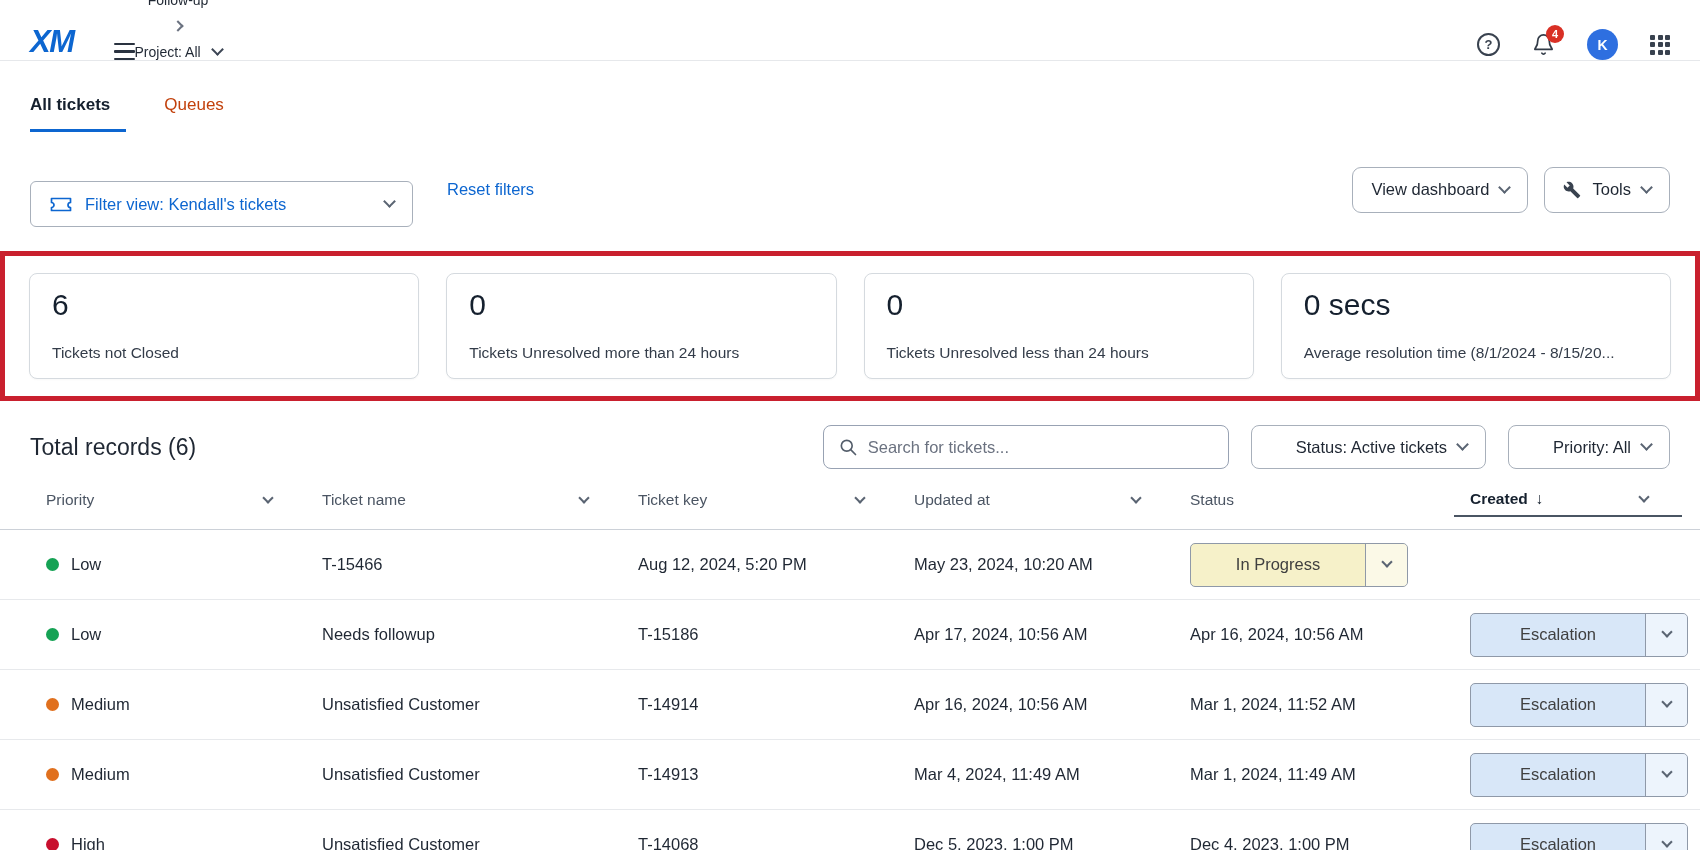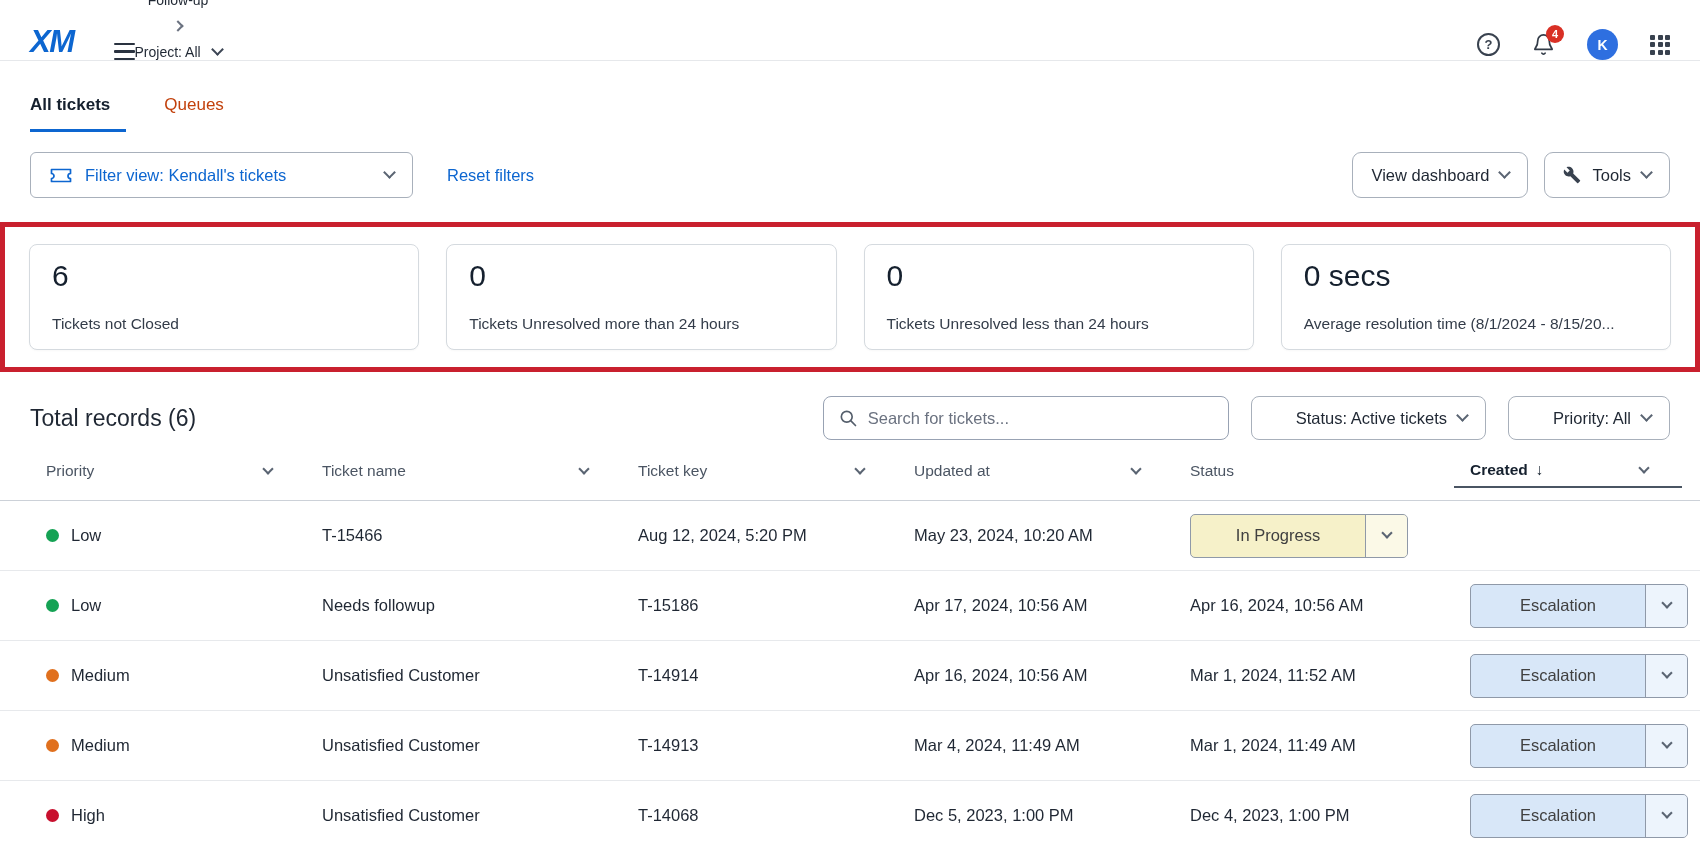--- a/index.html
+++ b/index.html
@@ -35,21 +35,21 @@
   
   .tabs { display:flex; gap:38px; padding:0 30px; margin-top:34px; }
   .tab { font-size:17px; color:#c2410c; padding:0 8px 14px 0; cursor:pointer; }
   .tab.active { color:#15202E; font-weight:700; border-bottom:3px solid #0D66D0; padding-right:16px; }
 
   
   .filter-row { display:flex; align-items:center; padding:0 30px; margin-top:20px; }
   .btn { height:46px; background:#fff; border:1px solid #A8B0BB; border-radius:9px;
     display:flex; align-items:center; font-size:16.5px; color:#1F2733; cursor:pointer; gap:11px;
     padding:0 18px; }
-  .filter-view-btn { width:383px; border-radius:6px; justify-content:space-between; }
+  .filter-view-btn { width:383px; border-radius:6px; justify-content:space-between;margin-top:29px; }
   .filter-view-left { display:flex; align-items:center; gap:12px; color:#0D66D0; }
   .link { color:#0D66D0; font-size:16.5px; margin-left:34px; cursor:pointer; text-decoration:none; }
   .filter-row-right { margin-left:auto; display:flex; gap:16px; }
 
   
   .stats-band { margin-top:24px; border:5px solid #C9202E; padding:17px 24px;
     display:flex; gap:27px; }
   .stat-card { flex:1 1 0; height:106px; border:1px solid #D5DADF; border-radius:8px;
     background:#fff; padding:14px 22px 16px; display:flex; flex-direction:column;
     justify-content:space-between; box-shadow:0 1px 2px rgba(0,0,0,0.03); }

